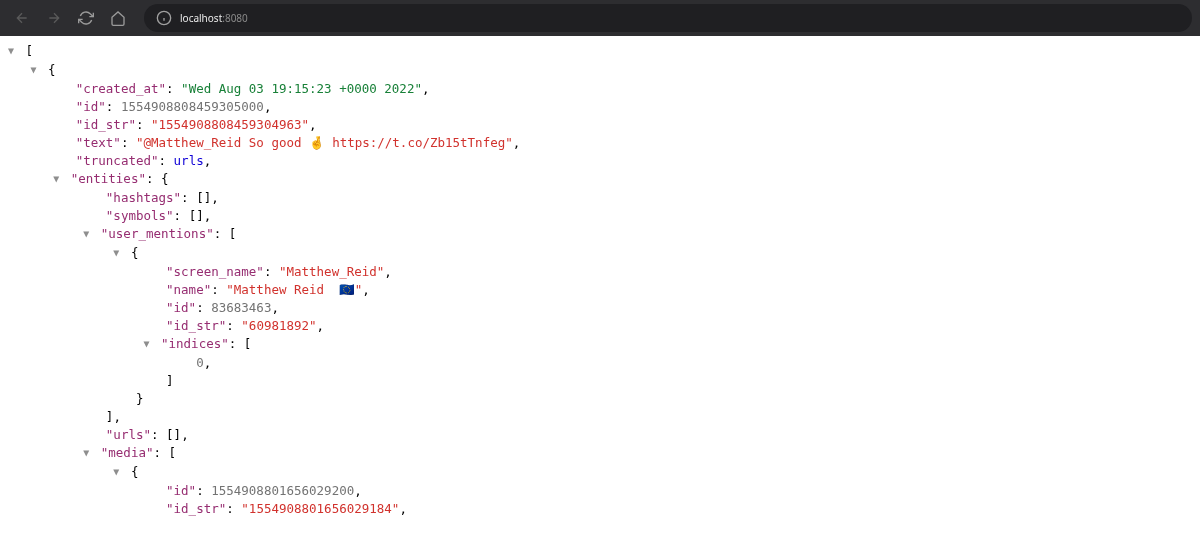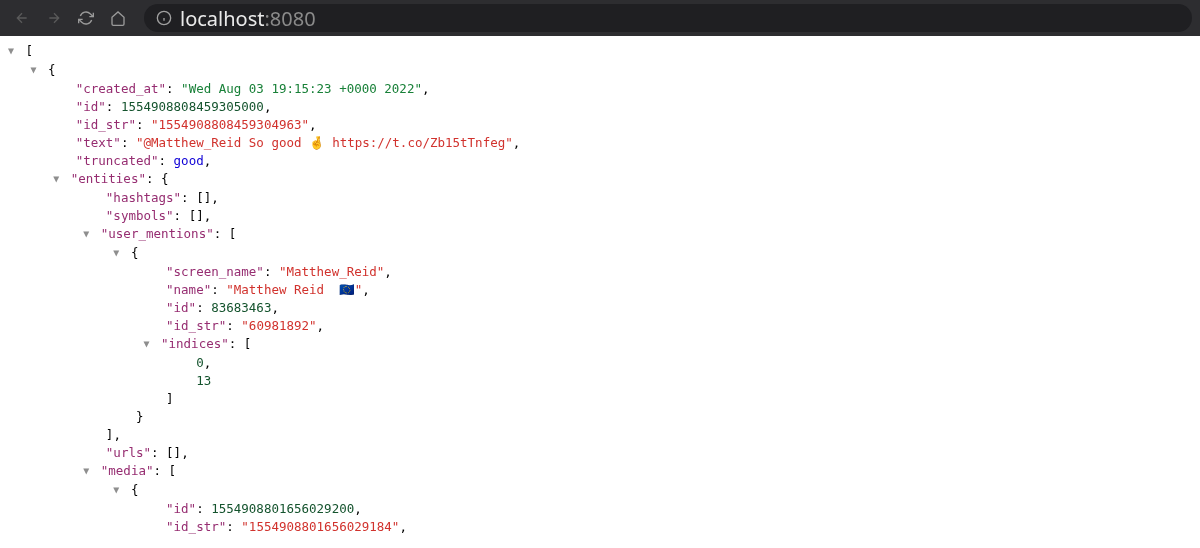--- a/index.html
+++ b/index.html
@@ -33,21 +33,21 @@
     height: 28px;
     background: #1f1f22;
     border-radius: 14px;
     display: flex;
     align-items: center;
     padding: 0 12px;
     margin-left: 8px;
     color: #d0d0d0;
   }
   .info-ic { width:16px; height:16px; margin-right:8px; color:#a0a0a0; display:flex; align-items:center; }
-  .addr-text { font-family: system-ui, sans-serif; font-size: 20px; }
+  .addr-text { font-family: system-ui, sans-serif; font-size: 10px; }
   .addr-text .host { color: #eaeaea; }
   .addr-text .port { color: #8a8a8a; }
 
   .viewer {
     padding: 6px 0 0 0;
     line-height: 18px;
     font-family: Menlo, Monaco, Consolas, monospace;
   }
   .line {
     white-space: pre;
@@ -57,21 +57,21 @@
     display: inline-block;
     width: 10px;
     color: #8e8e8e;
     font-size: 10px;
     cursor: pointer;
     transform: translateY(-1px);
   }
   .key { color: #962d71; }
   .str { color: #d1322d; }
   .strg { color: #188038; }
-  .num { color: #14532d; }
+  .num { color: #737373; }
   .kw  { color: #0f00d6; }
   .punc { color: #000; }
 </style>
 </head>
 <body>
 
 <div class="toolbar">
   <div class="nav-btn disabled">
     <svg viewBox="0 0 24 24" fill="none" stroke="currentColor" stroke-width="2">
         <path d="M19 12H5M12 19l-7-7 7-7"></path>
@@ -112,21 +112,21 @@
 <div class="line">   <span class="arrow">▼</span> <span class="punc">{</span></div>
 
 <div class="line">         <span class="key">"created_at"</span><span class="punc">: </span><span class="strg">"Wed Aug 03 19:15:23 +0000 2022"</span><span class="punc">,</span></div>
 
 <div class="line">         <span class="key">"id"</span><span class="punc">: </span><span class="num">1554908808459305000</span><span class="punc">,</span></div>
 
 <div class="line">         <span class="key">"id_str"</span><span class="punc">: </span><span class="str">"1554908808459304963"</span><span class="punc">,</span></div>
 
 <div class="line">         <span class="key">"text"</span><span class="punc">: </span><span class="str">"@Matthew_Reid So good 🤞 https://t.co/Zb15tTnfeg"</span><span class="punc">,</span></div>
 
-<div class="line">         <span class="key">"truncated"</span><span class="punc">: </span><span class="kw">good</span><span class="punc">,</span></div>
+<div class="line">         <span class="key">"truncated"</span><span class="punc">: </span><span class="kw">urls</span><span class="punc">,</span></div>
 
 <div class="line">      <span class="arrow">▼</span> <span class="key">"entities"</span><span class="punc">: </span><span class="punc">{</span></div>
 
 <div class="line">             <span class="key">"hashtags"</span><span class="punc">: </span><span class="punc">[]</span><span class="punc">,</span></div>
 
 <div class="line">             <span class="key">"symbols"</span><span class="punc">: </span><span class="punc">[]</span><span class="punc">,</span></div>
 
 <div class="line">          <span class="arrow">▼</span> <span class="key">"user_mentions"</span><span class="punc">: </span><span class="punc">[</span></div>
 
 <div class="line">              <span class="arrow">▼</span> <span class="punc">{</span></div>
@@ -136,21 +136,20 @@
 <div class="line">                     <span class="key">"name"</span><span class="punc">: </span><span class="str">"Matthew Reid  🇪🇺"</span><span class="punc">,</span></div>
 
 <div class="line">                     <span class="key">"id"</span><span class="punc">: </span><span class="num">83683463</span><span class="punc">,</span></div>
 
 <div class="line">                     <span class="key">"id_str"</span><span class="punc">: </span><span class="str">"60981892"</span><span class="punc">,</span></div>
 
 <div class="line">                  <span class="arrow">▼</span> <span class="key">"indices"</span><span class="punc">: </span><span class="punc">[</span></div>
 
 <div class="line">                         <span class="num">0</span><span class="punc">,</span></div>
 
-<div class="line">                         <span class="num">13</span></div>
 
 <div class="line">                     <span class="punc">]</span></div>
 
 <div class="line">                 <span class="punc">}</span></div>
 
 <div class="line">             <span class="punc">]</span><span class="punc">,</span></div>
 
 <div class="line">             <span class="key">"urls"</span><span class="punc">: </span><span class="punc">[]</span><span class="punc">,</span></div>
 
 <div class="line">          <span class="arrow">▼</span> <span class="key">"media"</span><span class="punc">: </span><span class="punc">[</span></div>

